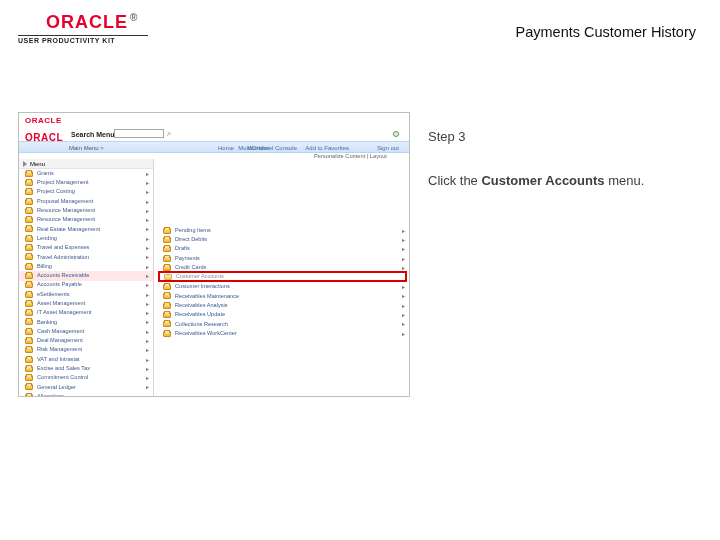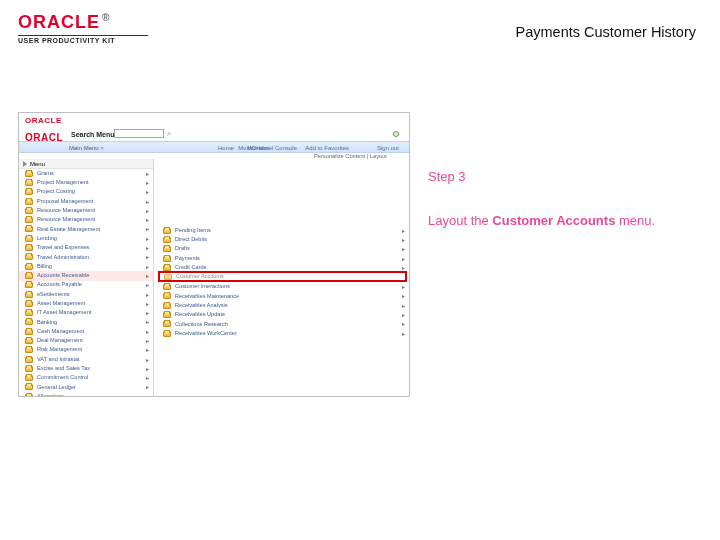--- a/index.html
+++ b/index.html
@@ -19,20 +19,21 @@
     left: 18px;
     top: 12px;
   }
   .oracle-logo {
     font-family: Arial, sans-serif;
     font-weight: 700;
     color: #e4012b;
     font-size: 18px;
     letter-spacing: 1px;
     display: inline-block;
+    margin-left: 28px;
   }
   .oracle-dot {
     color: #666;
     font-size: 10px;
     vertical-align: top;
     padding-left: 2px;
   }
   .brand hr {
     border: none;
     border-top: 1px solid #333;
@@ -211,42 +212,41 @@
     border-radius: 1px; margin-right: 4px;
   }
 
   
   .instr {
     position: absolute;
     left: 428px;
     right: 24px;
     top: 128px;
     font-size: 13px;
-    color: #ec4899;
+    color: #404040;
     line-height: 1.4;
-    margin-top: 40px;
   }
   .instr .step { margin-bottom: 26px; }
   .instr .body b { font-weight: 700; }
 </style>
 </head>
 <body>
 
 <div class="brand">
   <span class="oracle-logo"><span>ORACLE</span><span class="oracle-dot">®</span></span>
   <hr>
   <div class="subtitle">USER PRODUCTIVITY KIT</div>
 </div>
 
 <div class="page-title">Payments Customer History</div>
 
 <div class="instr">
   <div class="step">Step 3</div>
   <div class="body">
-    <span>Layout the </span><b>Customer Accounts</b><span> menu.</span>
+    <span>Click the </span><b>Customer Accounts</b><span> menu.</span>
   </div>
 </div>
 
 <div class="shot">
 
   <div class="mini-brand">
     <div class="mo1">ORACLE</div>
     <div class="mo2">ORACL</div>
     <div class="searchlbl">Search Menu:</div>
     <div class="searchbox"></div>

